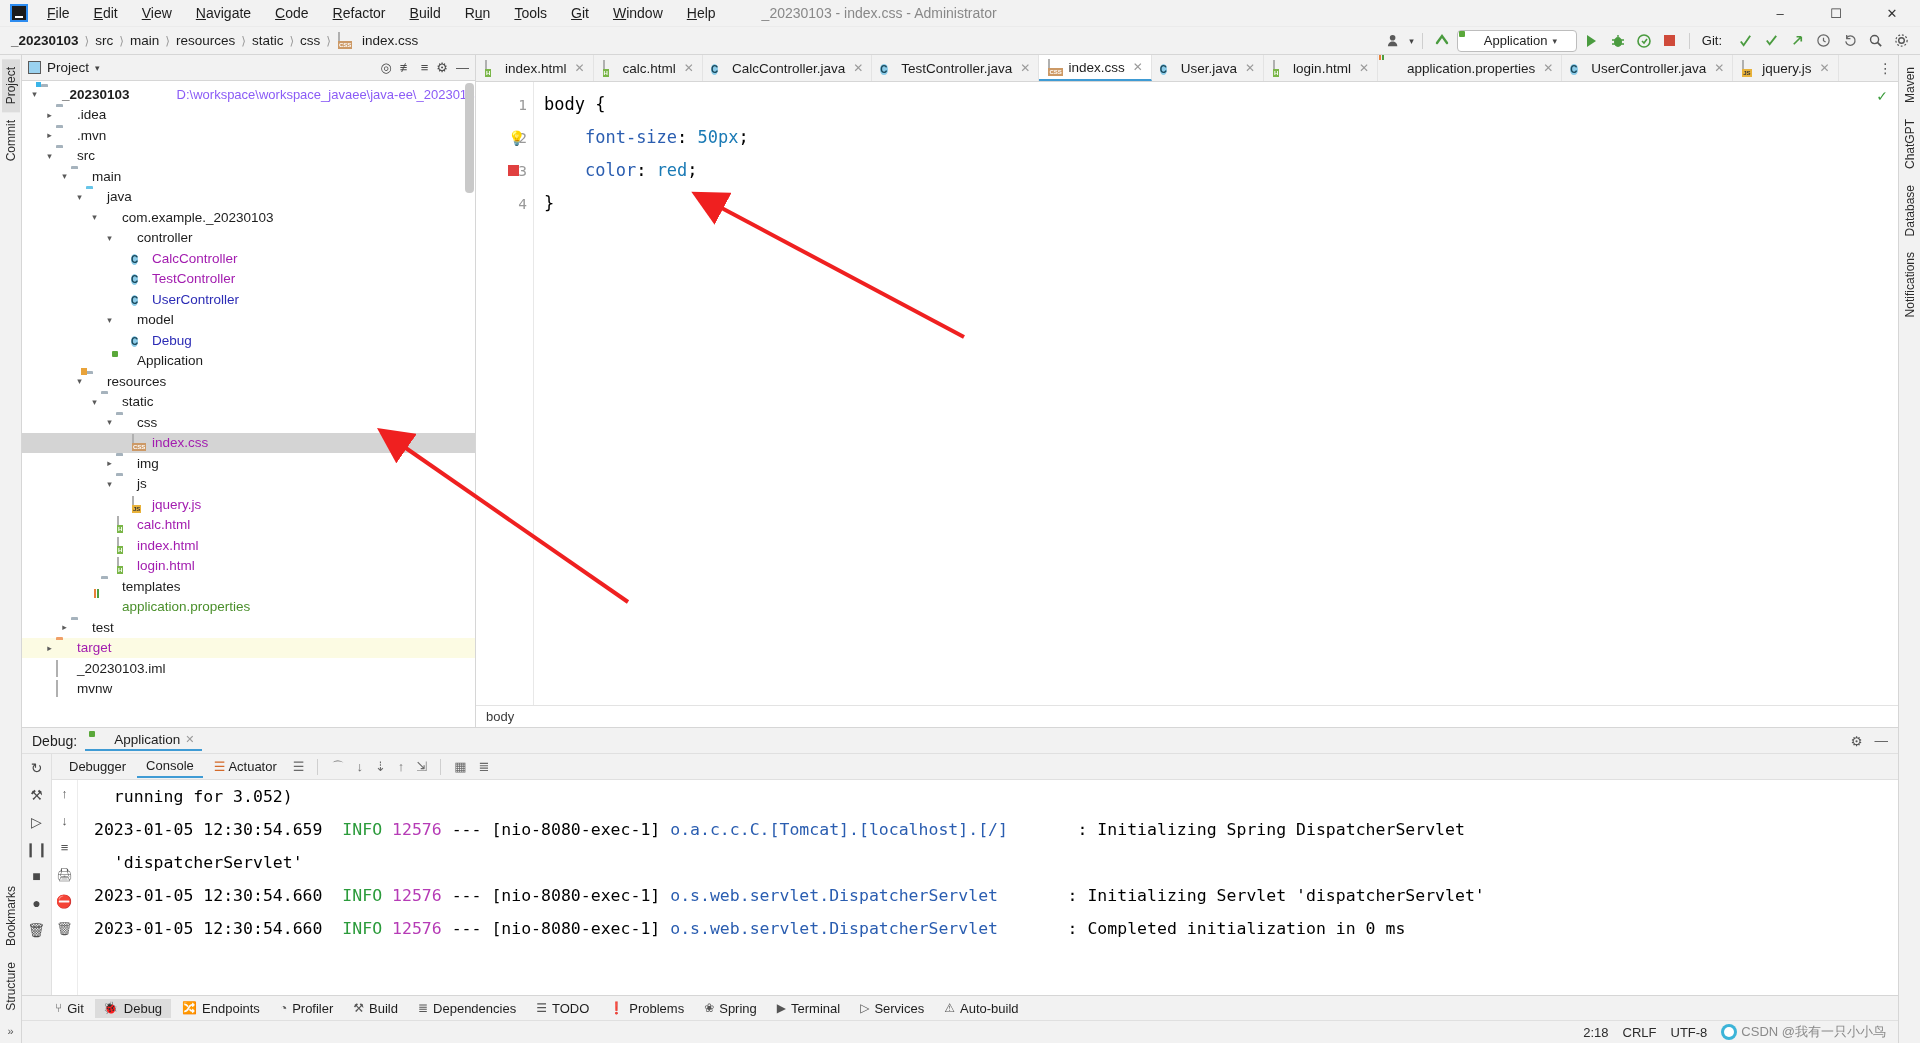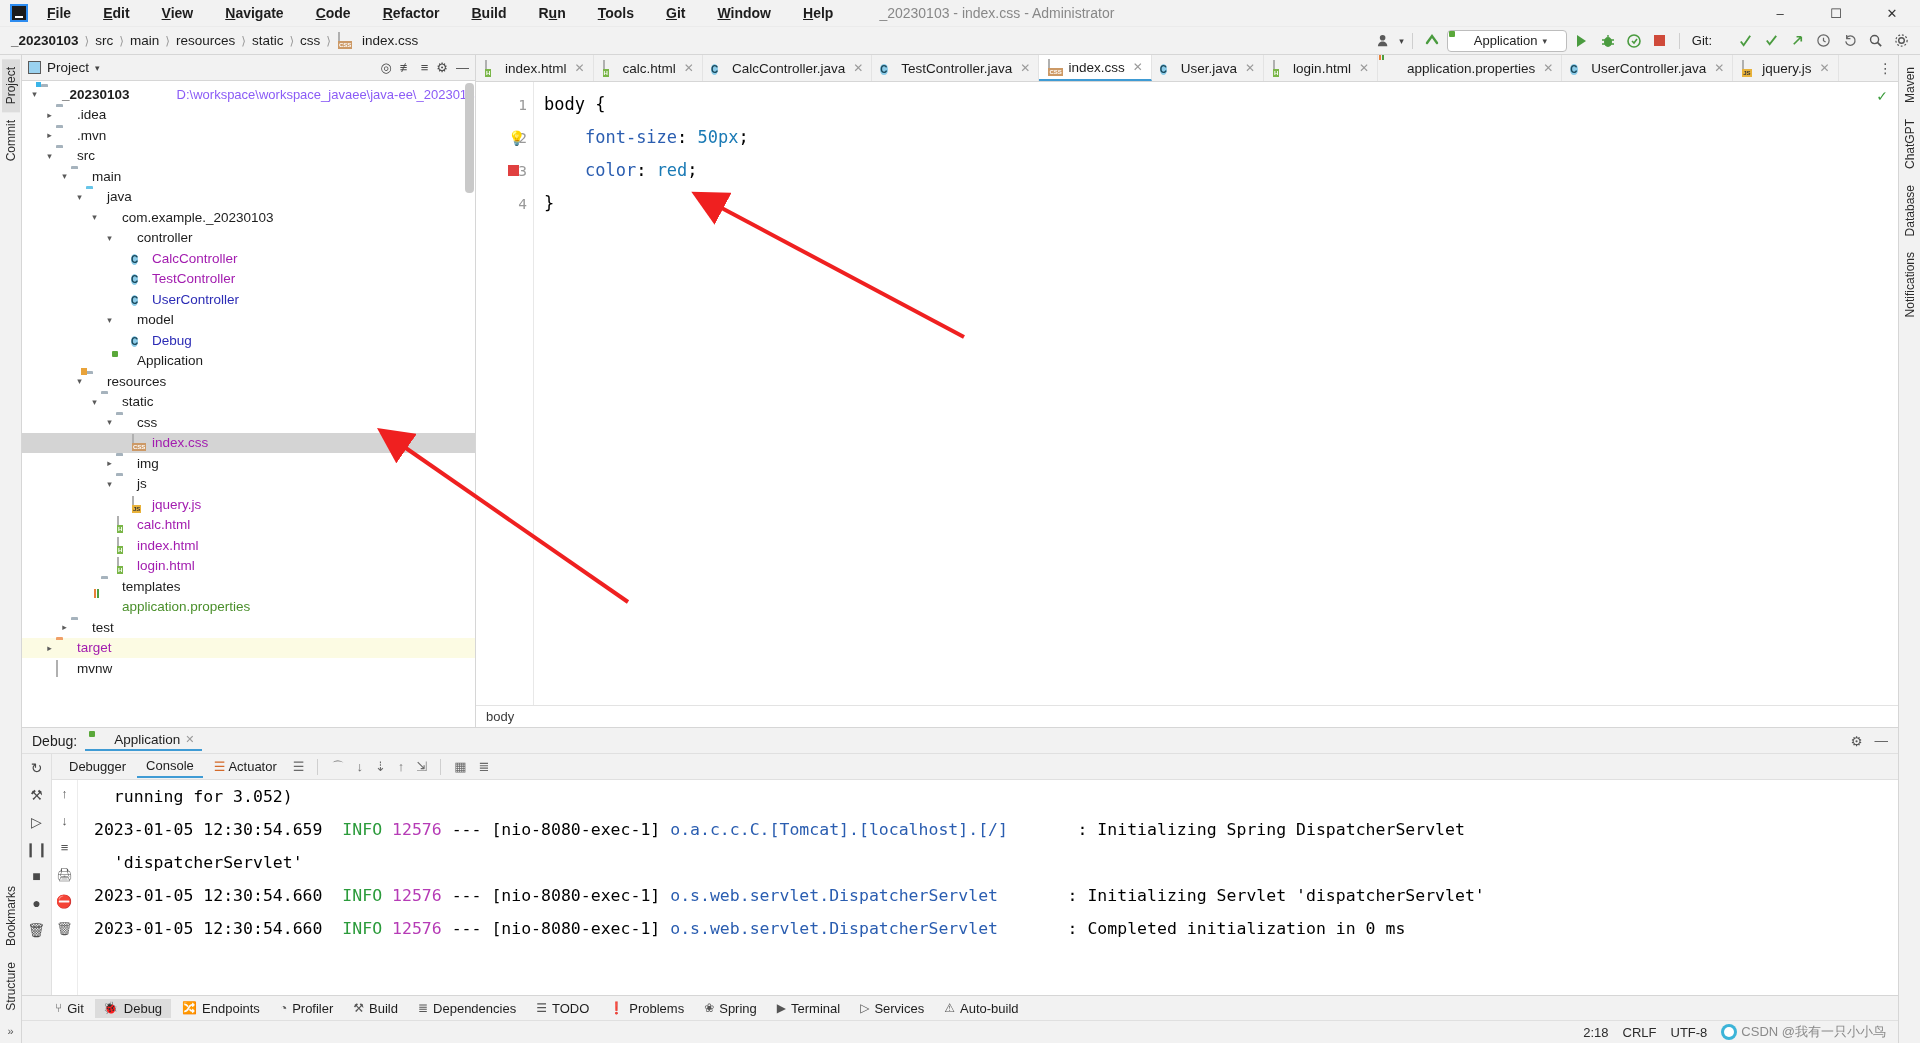--- a/index.html
+++ b/index.html
@@ -24,21 +24,21 @@
     width: 18px; height: 18px; margin: 0 9px 0 10px;
     background: #1b1b1b; border: 2px solid #2d8cf0;
     color: #fff; font-size: 10px; font-weight: bold;
     display: flex; align-items: center; justify-content: center;
     position: relative;
   }
   .ij-logo::after {
     content: ""; position: absolute; left: 3px; right: 3px; bottom: 2px;
     height: 2px; background: #fff;
   }
-  .menu { display: flex; align-items: center; gap: 12px; font-weight: bold; }
+  .menu { display: flex; align-items: center; gap: 4px; }
   .menu-item {
     padding: 3px 10px; font-size: 14px; color: #1d1d1d; cursor: default;
     white-space: nowrap;
   }
   .menu-item u { text-decoration: underline; }
   .win-title {
     margin-left: 36px; font-size: 14px; color: #888;
     white-space: nowrap;
   }
   .win-buttons { position: absolute; right: 0; top: 0; display: flex; height: 27px; }
@@ -59,21 +59,21 @@
   .crumb-sep { color: #9a9a9a; font-size: 12px; padding: 0 1px; }
   .crumb-file { display: flex; align-items: center; gap: 4px; }
   .toolbar-right { margin-left: auto; display: flex; align-items: center; gap: 4px; padding-right: 8px; }
   .tb-ico { width: 22px; height: 22px; display: flex; align-items: center; justify-content: center; }
   .runconfig {
     display: flex; align-items: center; gap: 5px;
     border: 1px solid #bdbdbd; border-radius: 4px; background: #fff;
     height: 22px; padding: 0 6px 0 5px; font-size: 13px; min-width: 120px;
   }
   .vsep { width: 1px; height: 16px; background: #cfcfcf; margin: 0 4px; }
-  .git-label { font-size: 13px; color: #1d1d1d; margin-left: 4px; margin-right: 18px; }
+  .git-label { font-size: 13px; color: #1d1d1d; margin-left: 4px; margin-right: 8px; }
 
   
   .body { flex: 1 1 auto; display: flex; min-height: 0; }
 
   .leftbar, .rightbar {
     width: 22px; background: #f2f2f2; display: flex; flex-direction: column;
     align-items: center; border-right: 1px solid #d6d6d6;
     padding-top: 4px;
   }
   .rightbar { border-right: none; border-left: 1px solid #d6d6d6; }
@@ -577,20 +577,25 @@
                 <span class="ico"><span class="ic-folder" style="width:15px"></span></span>
                 <span class="lbl">test</span>
               </div>
               <div class="trow marked" style="padding-left: 21px;">
                 <span class="arrow">▸</span>
                 <span class="ico"><span class="ic-folder orange" style="width:15px"></span></span>
                 <span class="lbl orange">target</span>
               </div>
               <div class="trow" style="padding-left: 21px;">
                 <span class="arrow"></span>
+                <span class="ico"><span class="ic-iml"></span></span>
+                <span class="lbl">_20230103.iml</span>
+              </div>
+              <div class="trow" style="padding-left: 21px;">
+                <span class="arrow"></span>
                 <span class="ico"><span class="ic-sh"></span></span>
                 <span class="lbl">mvnw</span>
               </div>
             </div>
         </div>
 
         <div class="editor-area">
           <div class="tabs-bar" id="tabsbar">
             <div class="etab">
                 <span class="ico" style="width: 14px; height: 14px; margin-right: 0px;"><span class="ic-file html"><span class="tagbox">H</span></span></span>

